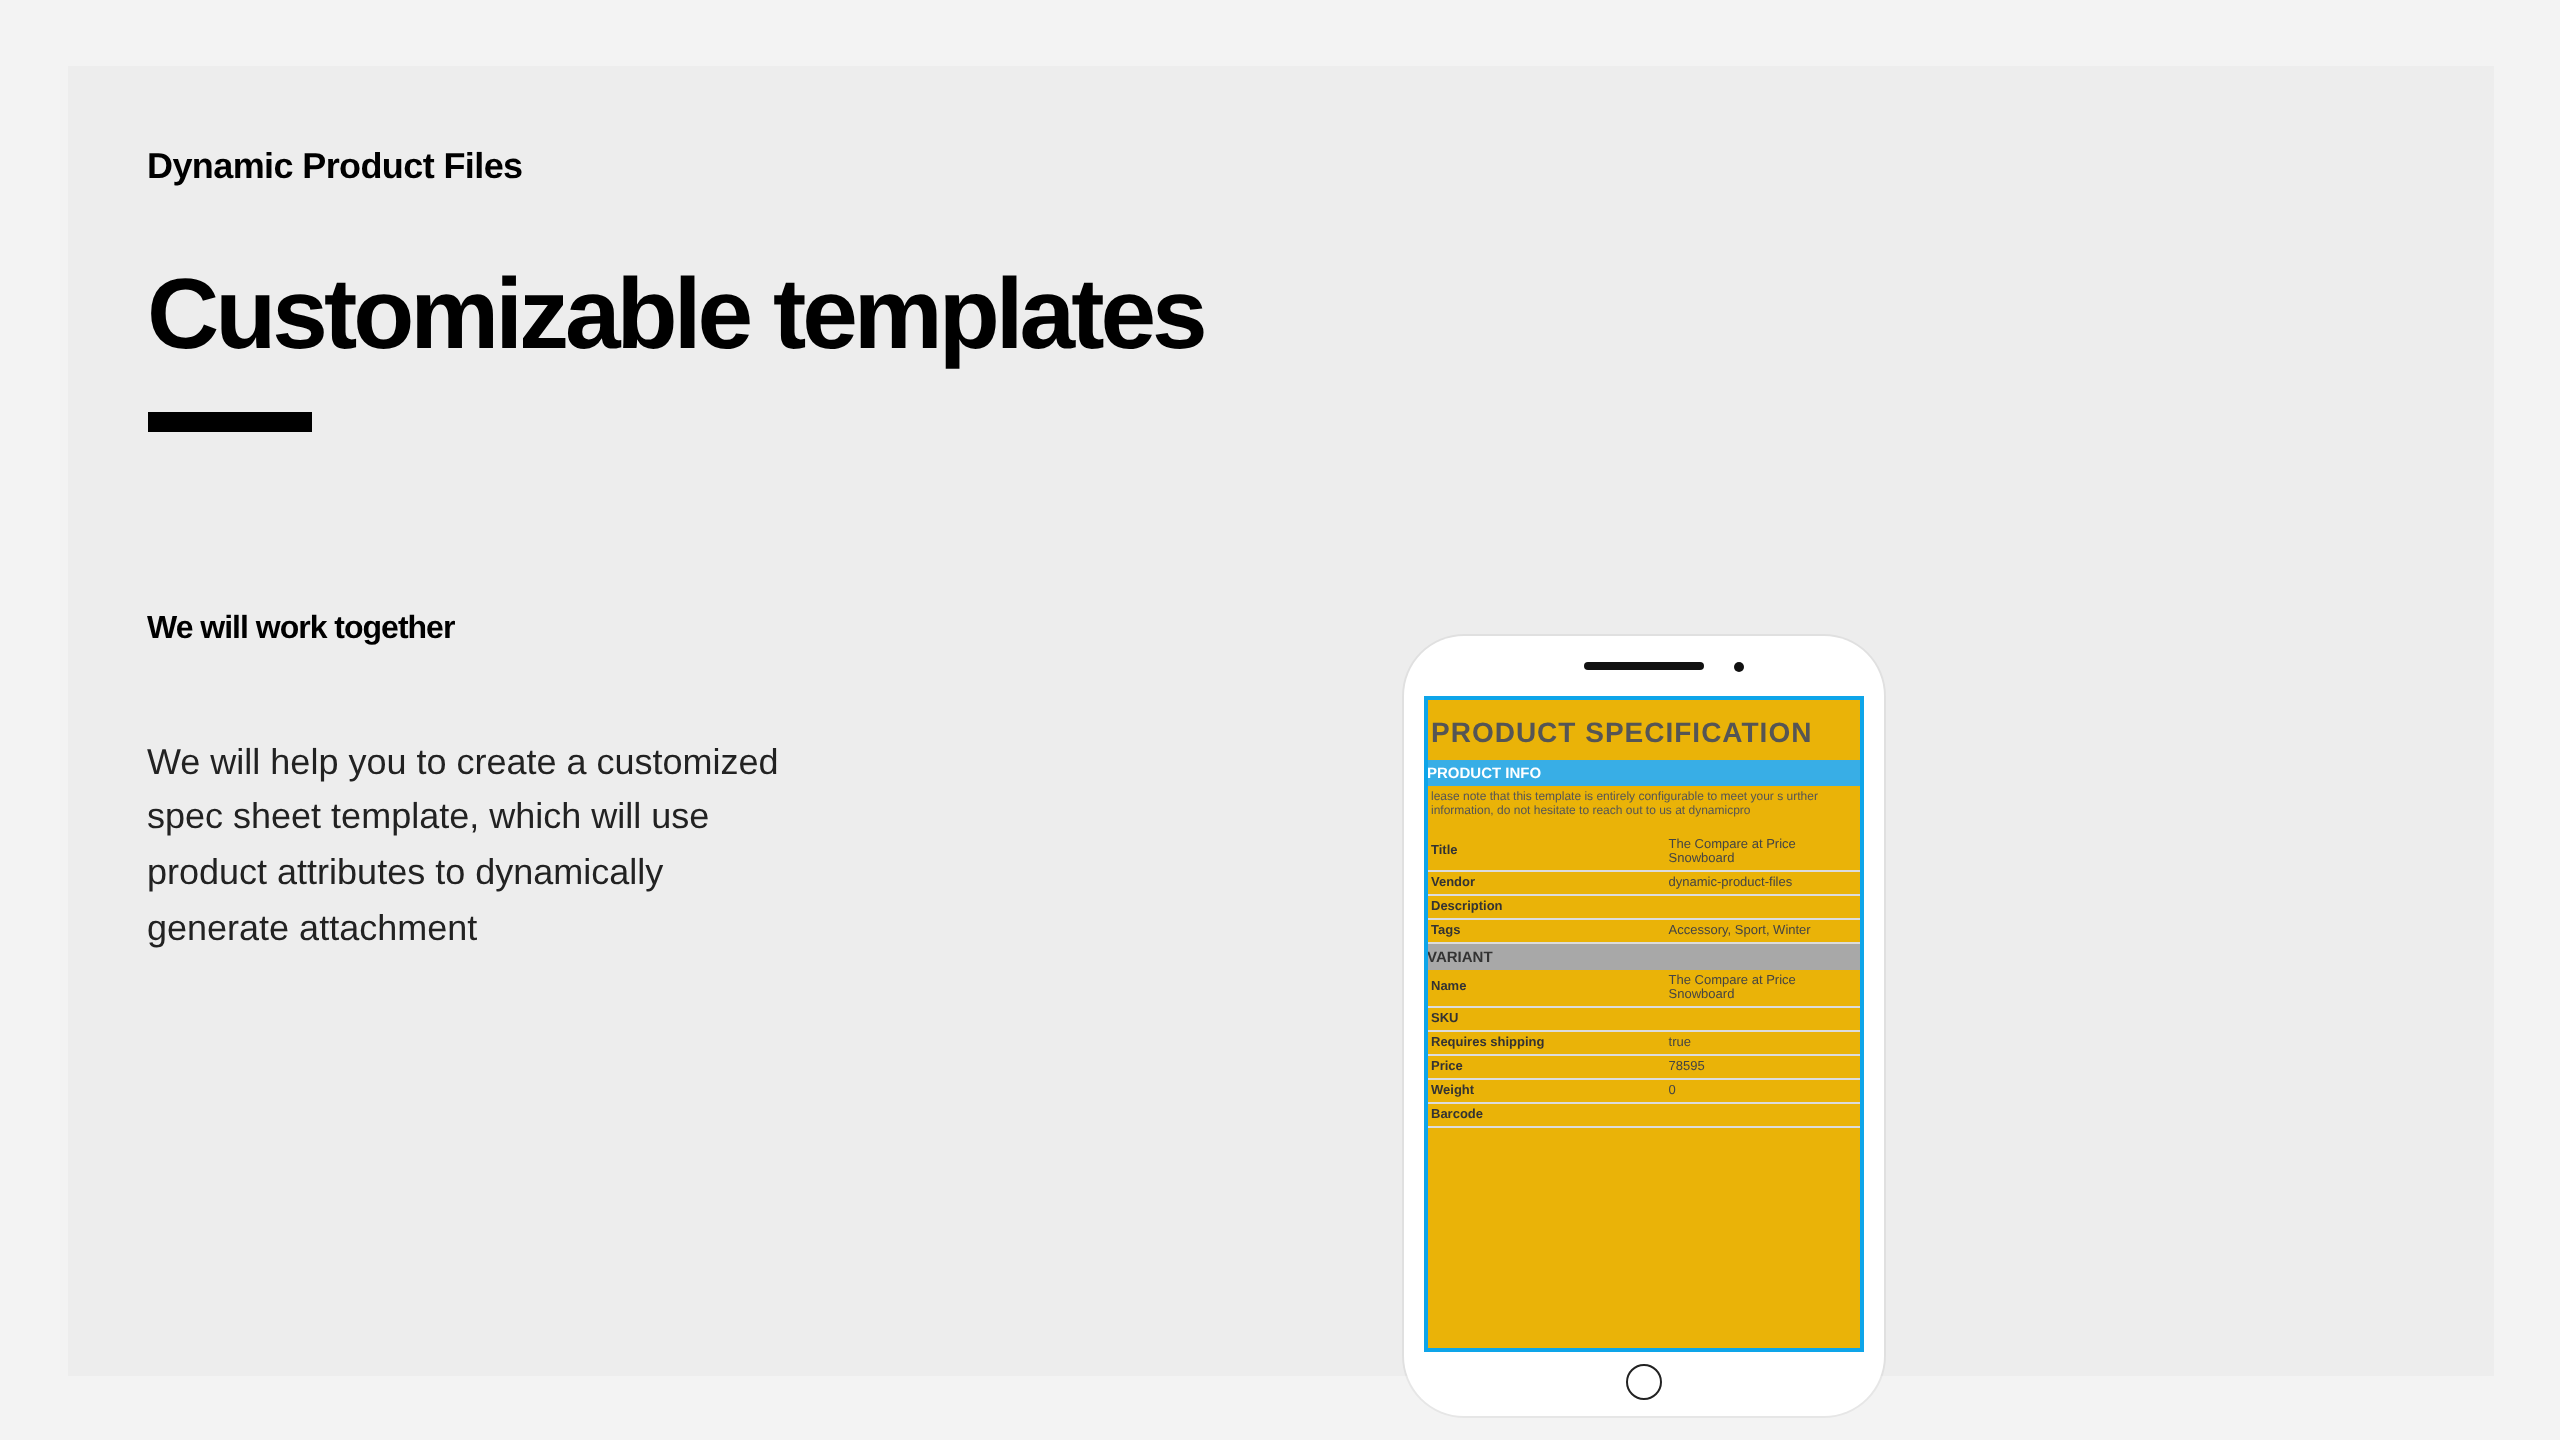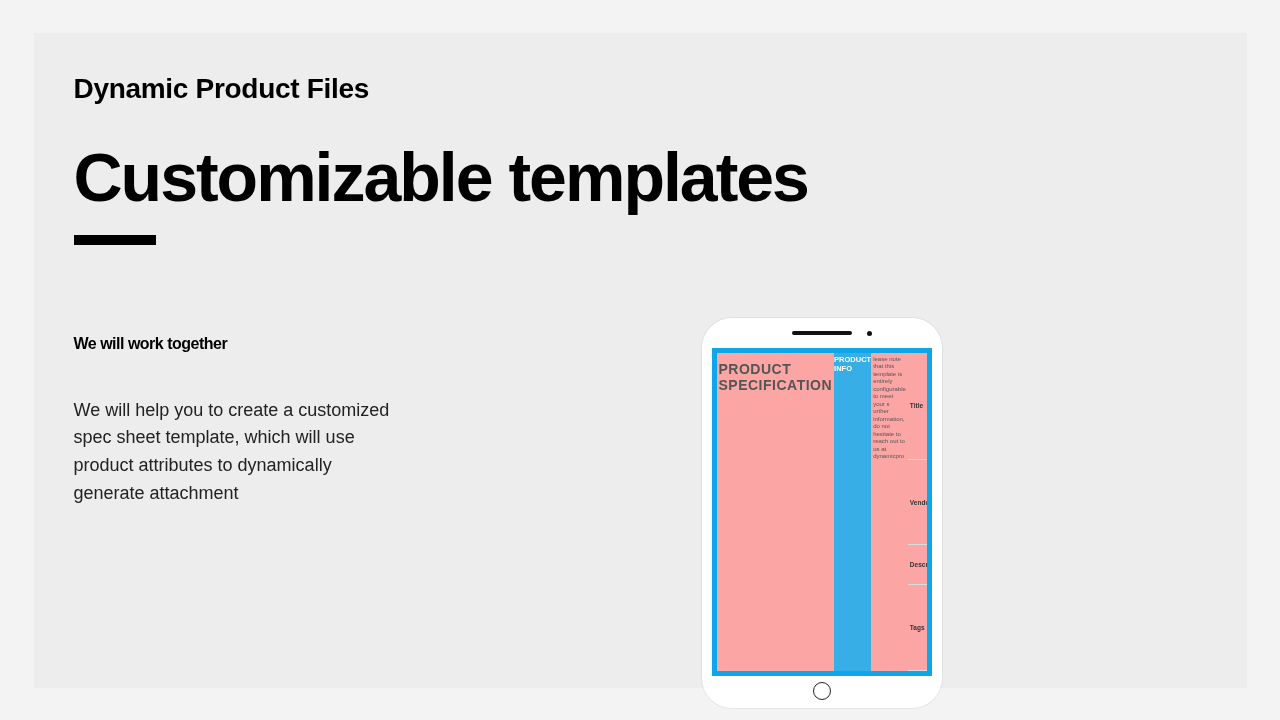--- a/index.html
+++ b/index.html
@@ -6,28 +6,28 @@
   html, body { width: 1280px; height: 720px; font-family: Arial, Helvetica, sans-serif; }
   body { background: #f3f3f3; display: flex; align-items: center; justify-content: center; }
   .card {
     width: 1213px;
     height: 655px;
     background: #ededed;
     padding: 40px 40px 30px 40px;
     position: relative;
   }
   .brand {
-    font-size: 28px;
+    font-size: 18px;
     font-weight: 900;
     letter-spacing: -0.3px;
     color: #000;
     margin-bottom: 38px;
   }
   .headline {
-    font-size: 68px;
+    font-size: 50px;
     font-weight: 900;
     letter-spacing: -2px;
     line-height: 1;
     color: #000;
   }
   .underline {
     width: 82px;
     height: 10px;
     background: #000;
     margin-top: 24px;
@@ -68,24 +68,24 @@
     width: 60px; height: 4px; background: #111; border-radius: 2px;
     position: absolute; top: 13px; left: 90px;
   }
   .camera {
     width: 5px; height: 5px; border-radius: 50%; background: #111;
     position: absolute; top: 13px; left: 165px;
   }
   .screen {
     position: absolute;
     top: 30px; left: 10px; right: 10px; bottom: 32px;
-    border: 5px solid #0ea5e9;
-    background: #fca5a5;
+    border: 2px solid #0ea5e9;
+    background: #eab308;
     overflow: hidden;
-    display: flex; flex-direction: row;
+    display: flex; flex-direction: column;
   }
   .home-btn {
     position: absolute; bottom: 8px; left: 50%; transform: translateX(-50%);
     width: 18px; height: 18px; border-radius: 50%; border: 1.5px solid #222;
   }
   .doc-title {
     font-size: 14px; font-weight: bold; color: #555;
     padding: 8px 2px 6px 2px; letter-spacing: 0.5px;
   }
   .section-bar { font-size: 7.5px; font-weight: bold; text-align: left; padding: 2px 0; }

